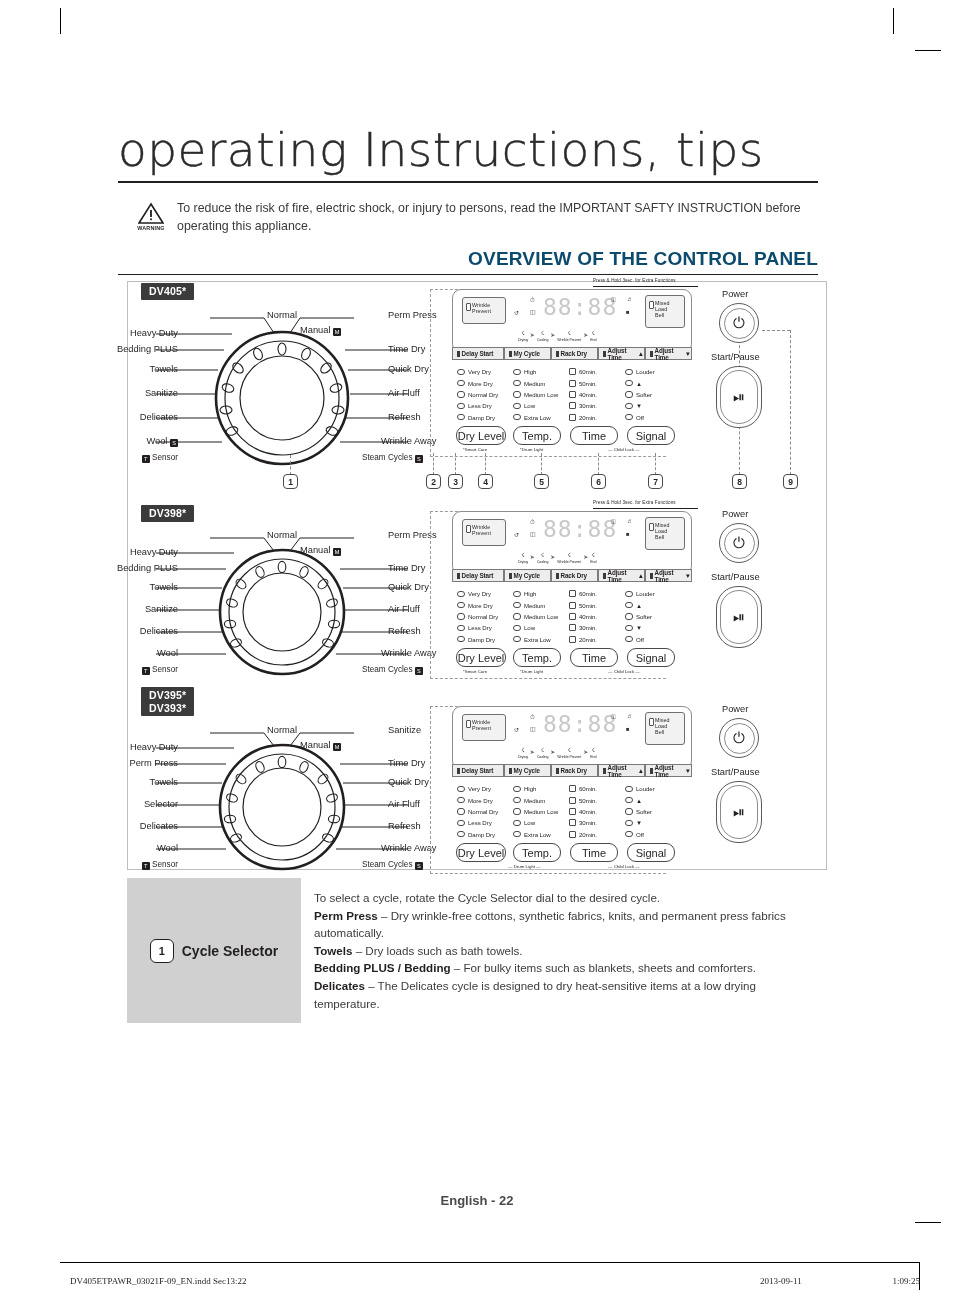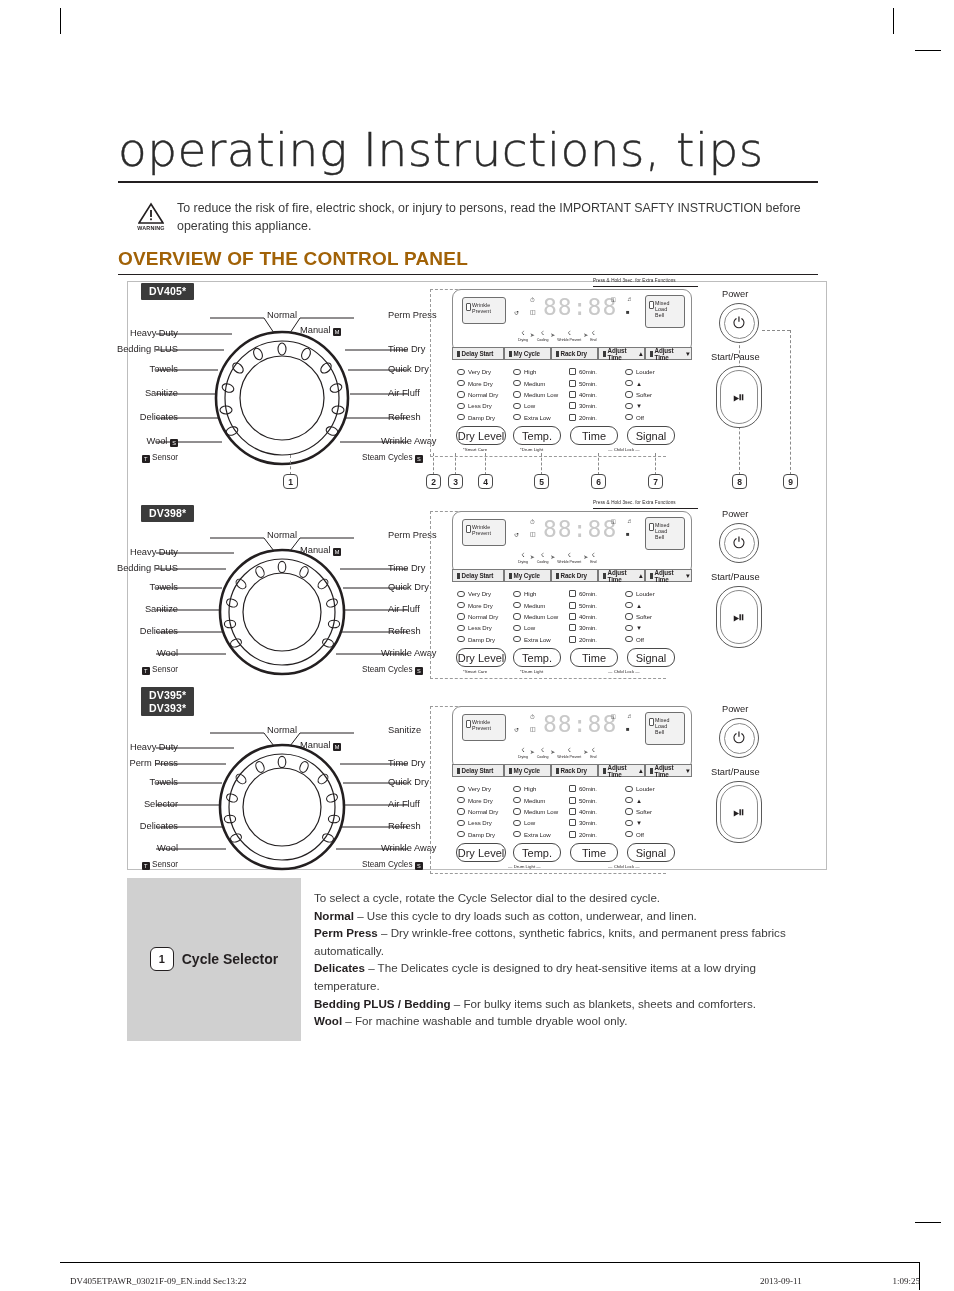--- a/index.html
+++ b/index.html
@@ -26,21 +26,21 @@
   
   .warn-row{position:absolute;left:134px;top:200px;width:690px;display:flex;gap:9px;}
   .warn-ico{width:34px;flex:0 0 34px;padding-top:2px;text-align:center;}
   .warn-tri{position:relative;width:26px;height:22px;margin:0 auto;}
   .warn-tri svg{display:block;}
   .warn-word{font-size:5.4px;font-weight:bold;letter-spacing:.2px;margin-top:1px;color:#231f20;}
   .warn-txt{font-size:12.4px;line-height:17.5px;color:#3a3a3a;}
 
   
   .sec-h{position:absolute;left:118px;top:248px;width:700px;
-    font-size:19px;font-weight:bold;letter-spacing:.2px;color:#a16207;}
+    font-size:19px;font-weight:bold;letter-spacing:.2px;color:#0c4a6e;text-align:right;}
   .sec-rule{position:absolute;left:118px;top:274px;width:700px;height:1.3px;background:#231f20;}
 
   
   .panels{position:absolute;left:127px;top:281px;width:700px;height:589px;
           border:1px solid #bdbdbd;box-sizing:border-box;}
 
   
   .model-tag{position:absolute;background:#3b3b3b;color:#fff;font-size:10.5px;
     font-weight:bold;padding:2px 8px 3px 8px;letter-spacing:.2px;border-radius:1px;}
   .model-tag.two{padding-bottom:2px;}
@@ -934,28 +934,28 @@
       </div>
   </div>
 
   <div class="dtable">
     <div class="dt-left">
       <div class="dt-num">1</div>
       <div class="dt-title">Cycle Selector</div>
     </div>
     <div class="dt-right">
       <p><b></b><span>To select a cycle, rotate the Cycle Selector dial to the desired cycle.</span></p>
-      <p><b>Normal</b><span> – Use this cycle to dry loads such as cotton, underwear, and linen.</span></p>
       <p><b>Perm Press</b><span> – Dry wrinkle-free cottons, synthetic fabrics, knits, and permanent press fabrics automatically.</span></p>
+      <p><b>Towels</b><span> – Dry loads such as bath towels.</span></p>
+      <p><b>Bedding PLUS / Bedding</b><span> – For bulky items such as blankets, sheets and comforters.</span></p>
       <p><b>Delicates</b><span> – The Delicates cycle is designed to dry heat-sensitive items at a low drying temperature.</span></p>
-      <p><b>Bedding PLUS / Bedding</b><span> – For bulky items such as blankets, sheets and comforters.</span></p>
-      <p><b>Wool</b><span> – For machine washable and tumble dryable wool only.</span></p>
-    </div>
-  </div>
-
+    </div>
+  </div>
+
+  <div class="pagenum">English - 22</div>
   <div class="foot-rule"></div>
   <div class="foot-l">DV405ETPAWR_03021F-09_EN.indd   Sec13:22</div>
   <div class="foot-r">
     <span>2013-09-11</span>
     <span>1:09:25</span>
   </div>
 
 </div>
 
 </body></html>

